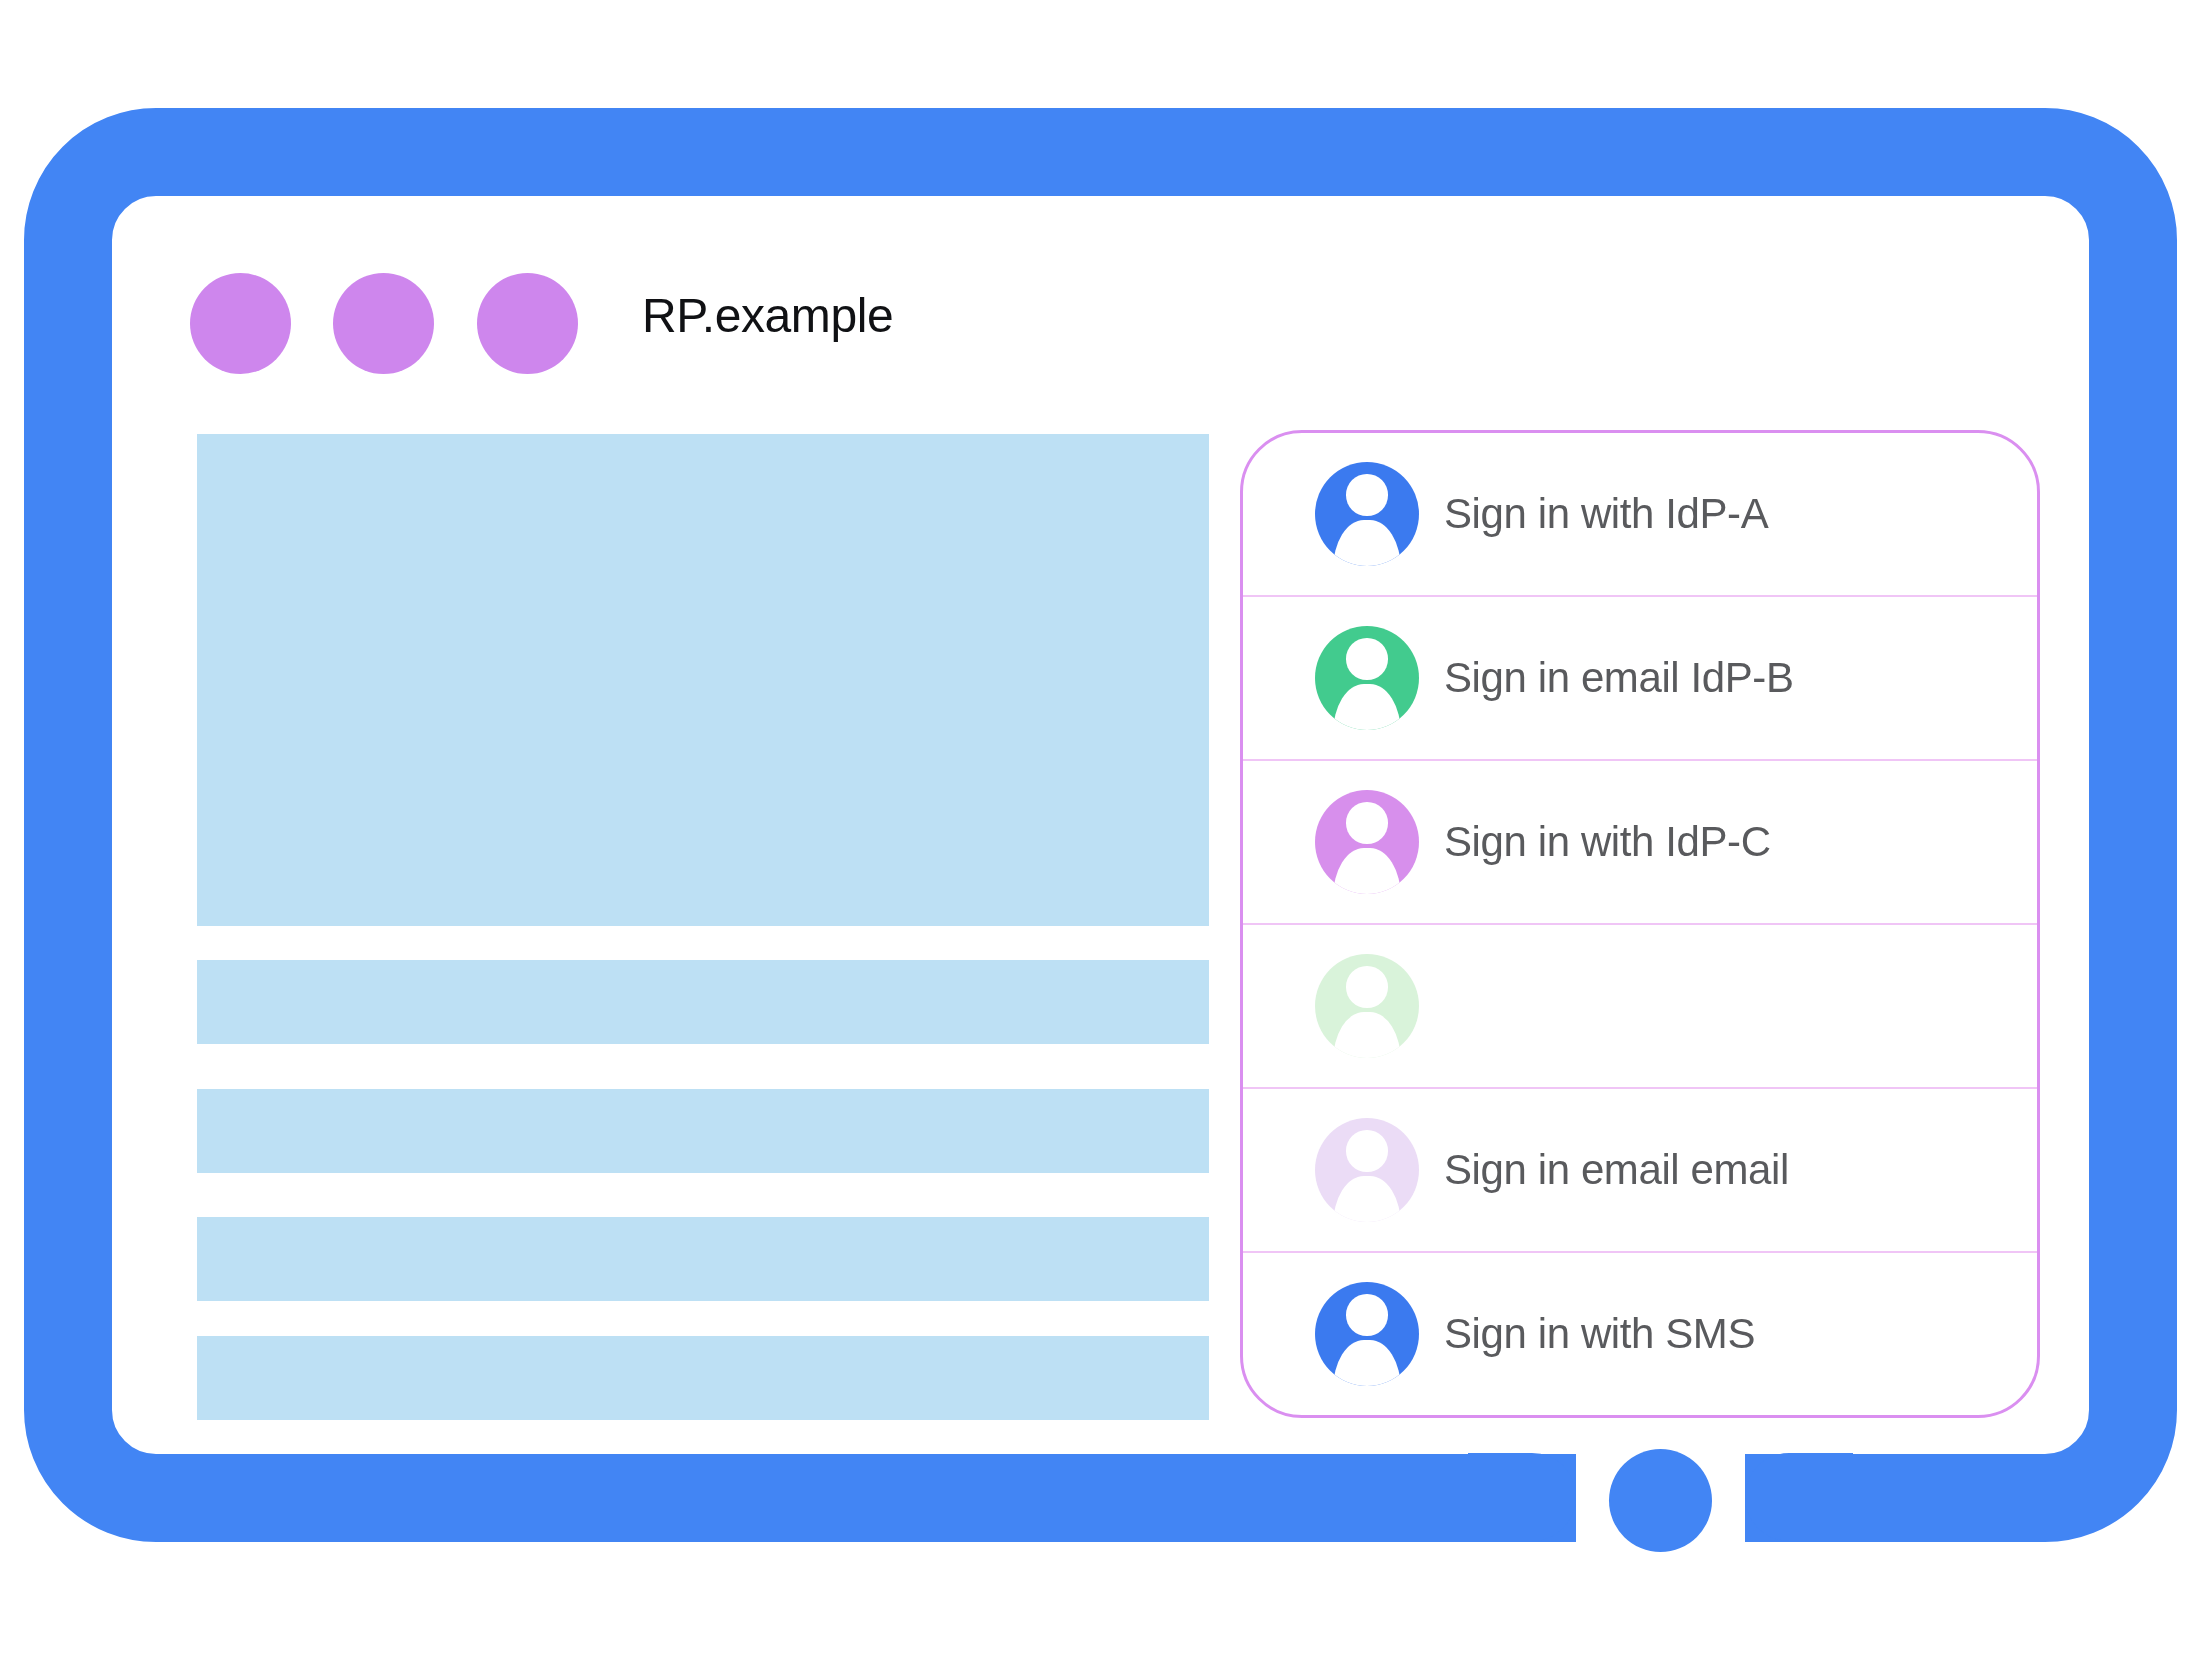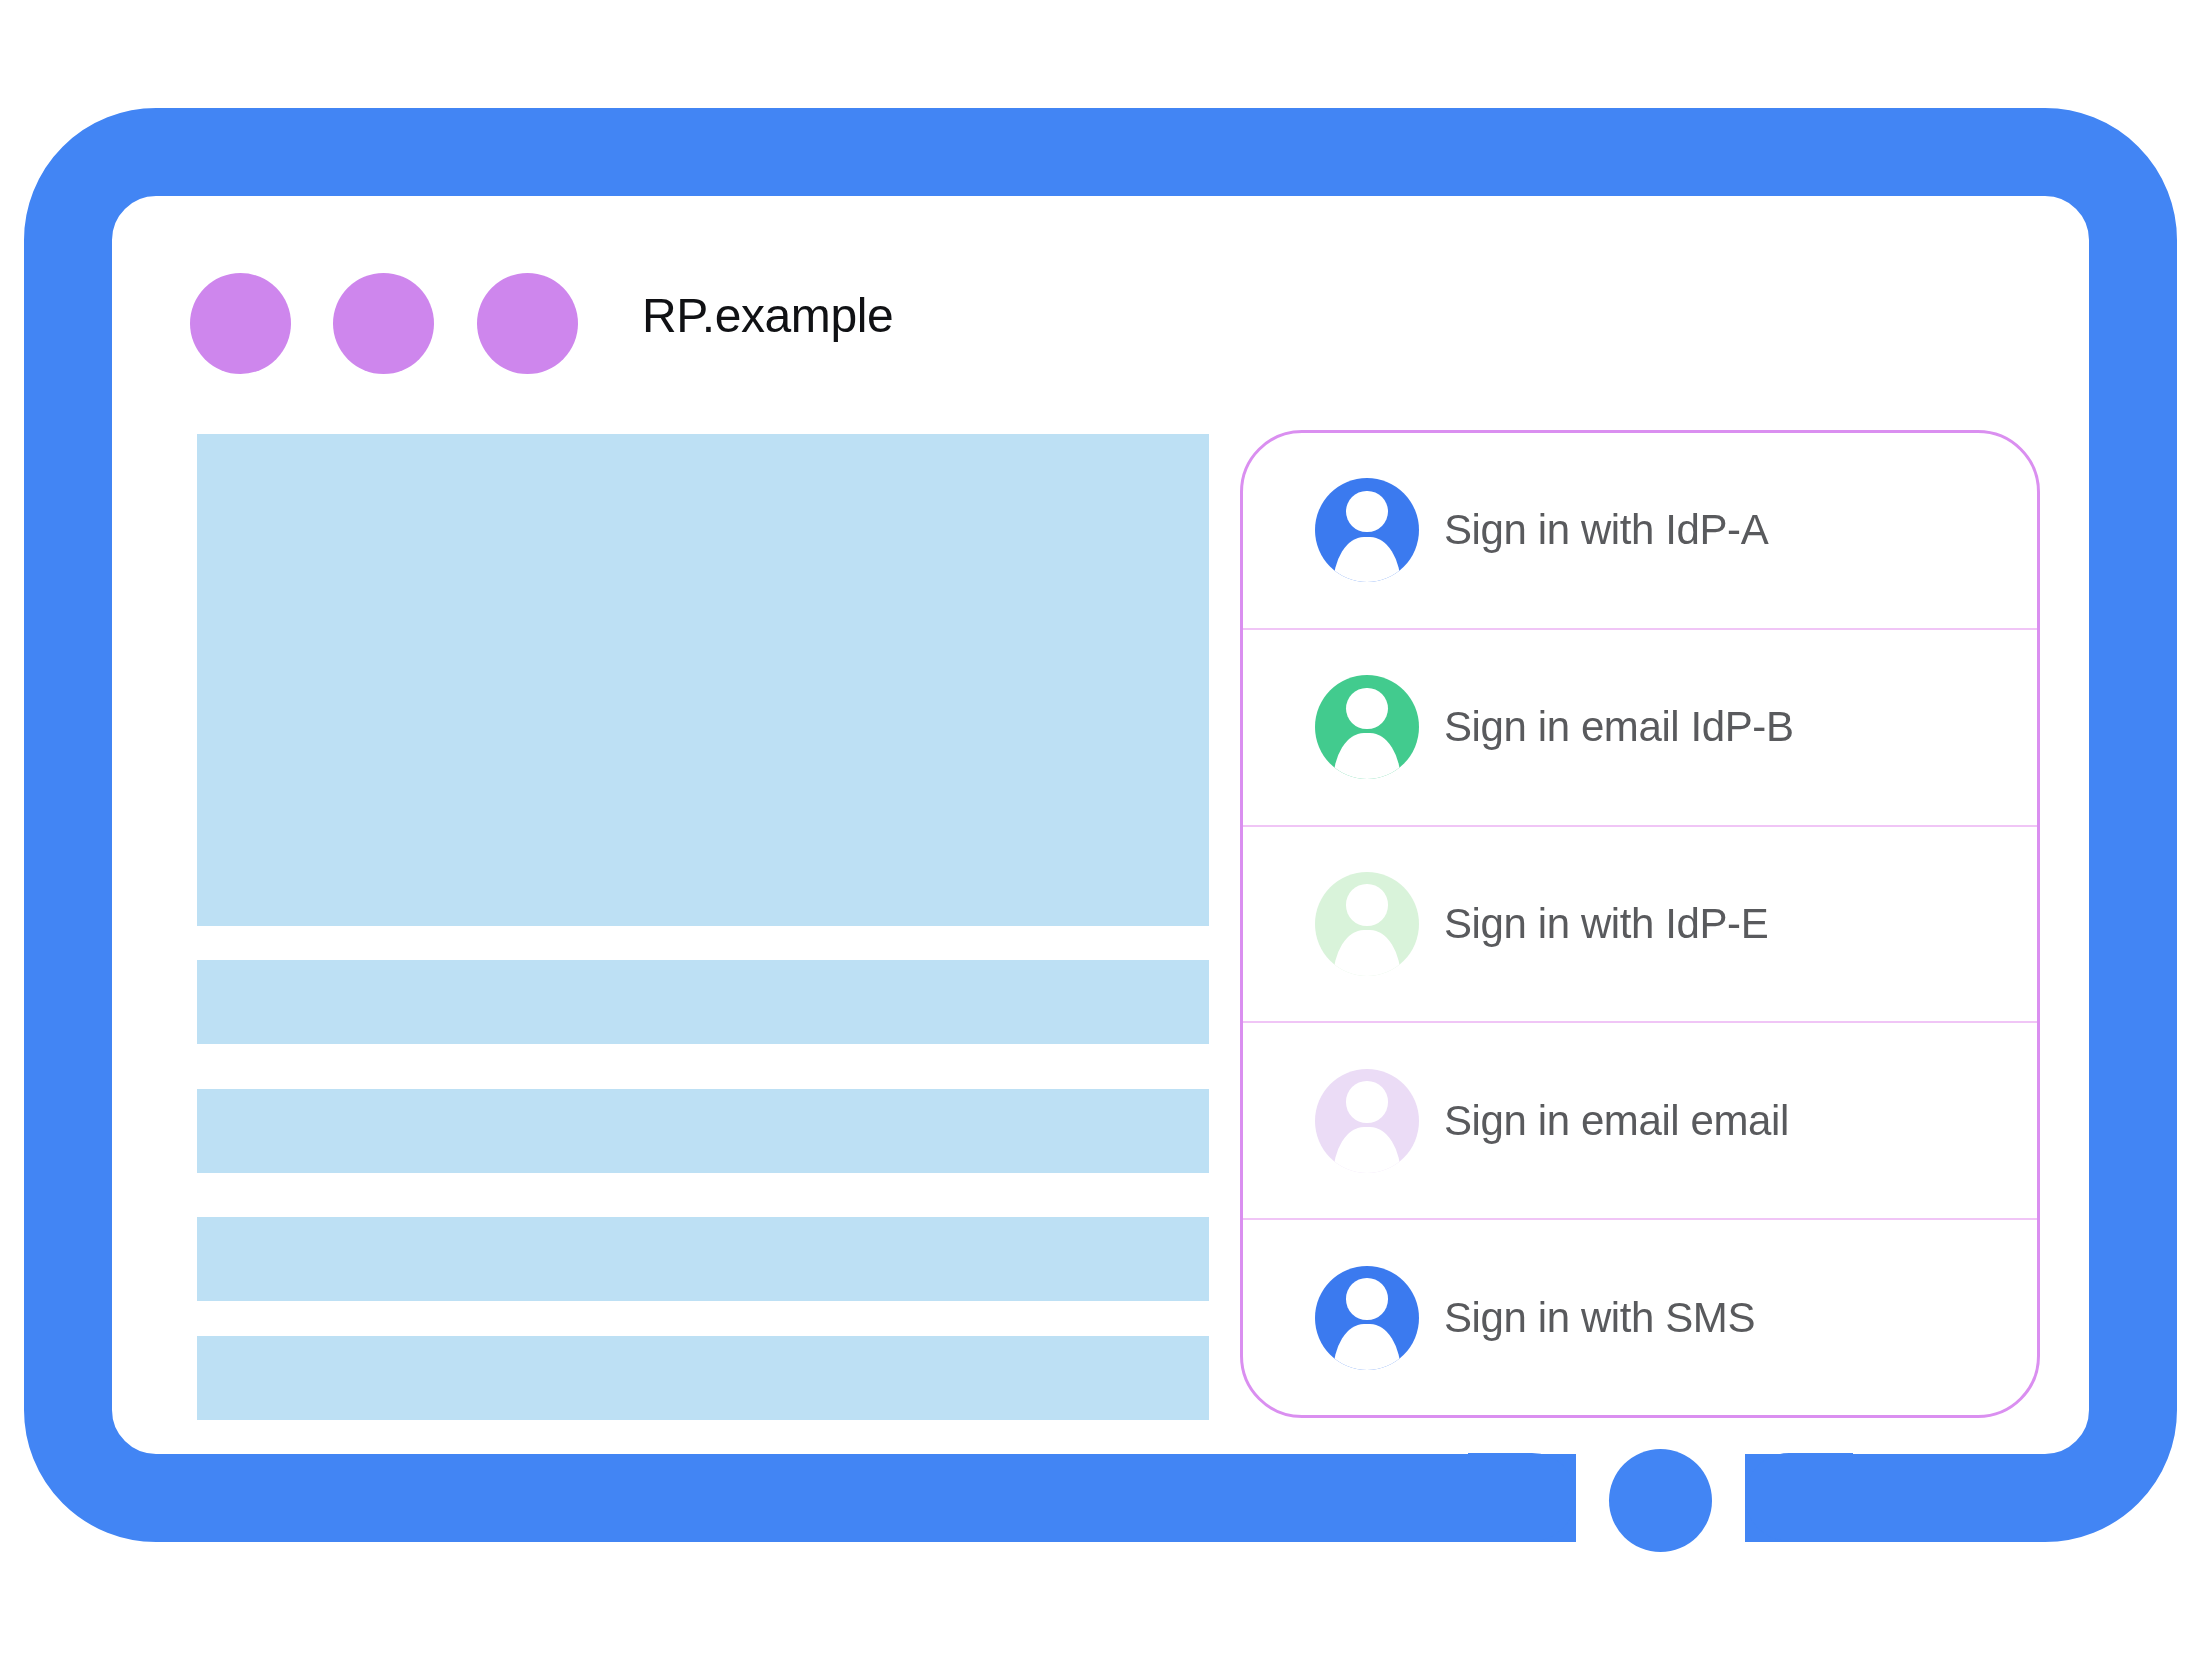--- a/index.html
+++ b/index.html
@@ -177,28 +177,34 @@
     </li>
 
     <li class="signin-row">
       <span class="avatar" style="background: rgb(66, 203, 142);">
         <span class="head"></span>
         <span class="shoulders"></span>
       </span>
       <span class="signin-label">Sign in email IdP-B</span>
     </li>
 
+    <li class="signin-row">
+      <span class="avatar" style="background: rgb(215, 143, 236);">
+        <span class="head"></span>
+        <span class="shoulders"></span>
+      </span>
+      <span class="signin-label">Sign in with IdP-C</span>
+    </li>
 
 
     <li class="signin-row">
       <span class="avatar" style="background: rgb(217, 243, 218);">
         <span class="head"></span>
         <span class="shoulders"></span>
       </span>
-      <span class="signin-label">Sign in with IdP-E</span>
     </li>
 
     <li class="signin-row">
       <span class="avatar" style="background: rgb(235, 220, 246);">
         <span class="head"></span>
         <span class="shoulders"></span>
       </span>
       <span class="signin-label">Sign in email email</span>
     </li>
 

